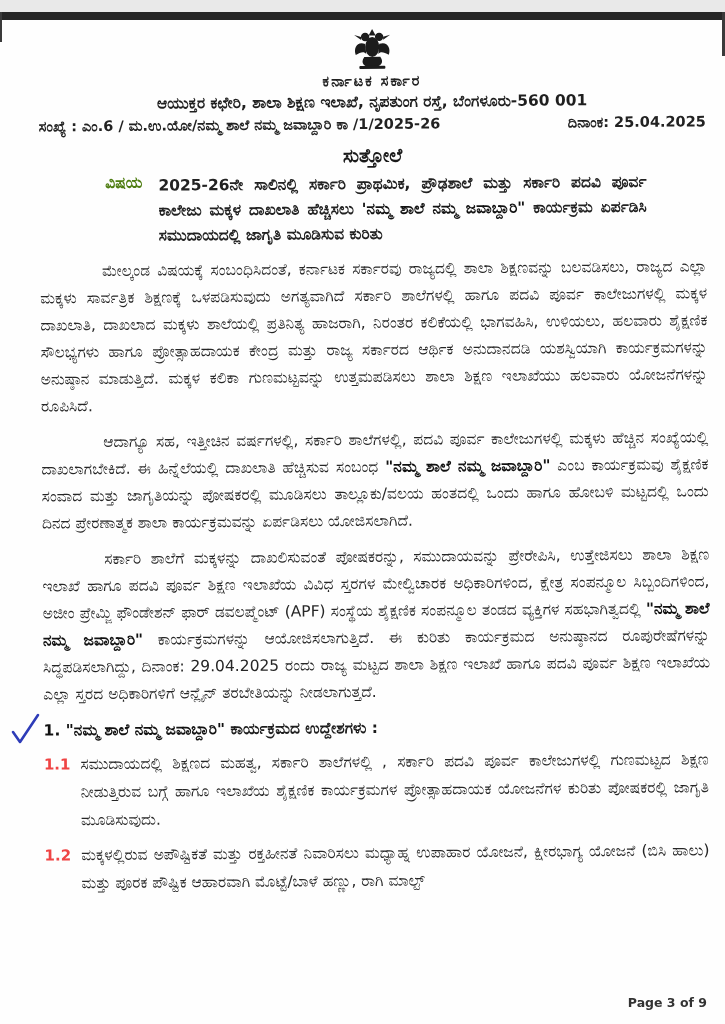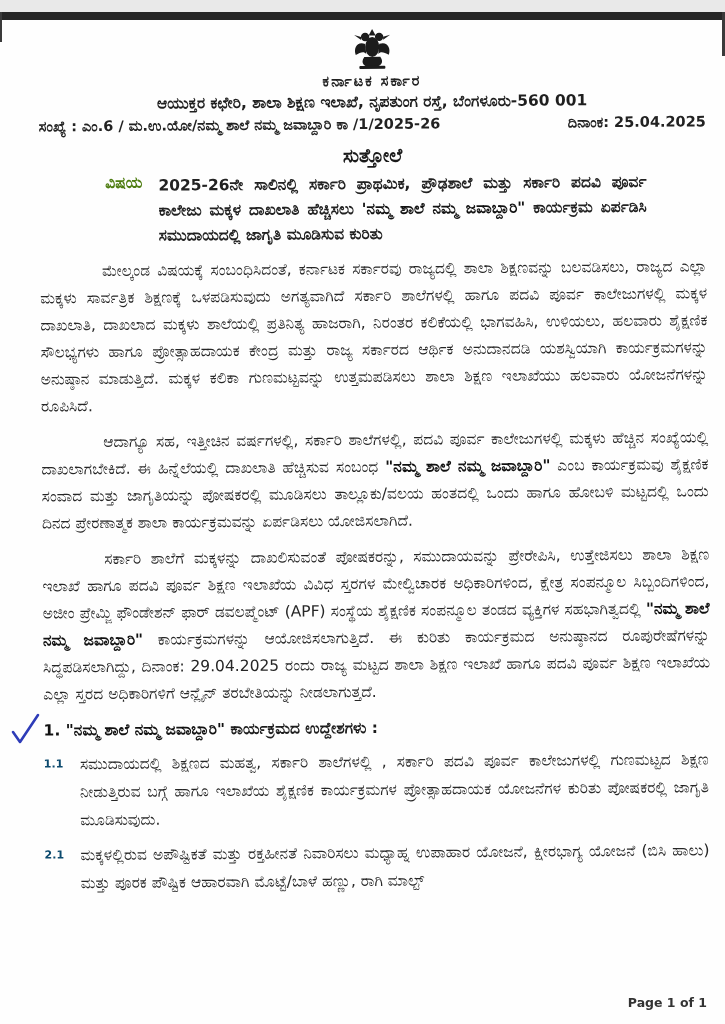--- a/index.html
+++ b/index.html
@@ -55,21 +55,21 @@
     margin:9px 0 0 0;font-size:15.5px;line-height:27px;text-align:justify;
     text-indent:62px;color:#262626;
   }
   .b{font-weight:800;color:#111;}
   .sec-heading{
     margin-top:9px;font-size:15.5px;line-height:26px;color:#1d1d1d;font-weight:600;
   }
   .item{
     display:flex;gap:10px;margin-top:7px;
   }
-  .item-no{flex:0 0 26px;font-size:11px;font-weight:600;line-height:28px;color:#0c4a6e;}
+  .item-no{flex:0 0 26px;font-size:15px;font-weight:600;line-height:28px;color:#ef4444;}
   .item-text{
     flex:1;font-size:15.5px;line-height:28px;text-align:justify;color:#262626;
     padding-right:2px;
   }
   .tick{
     position:absolute;left:9px;top:697px;
   }
   .footer{
     position:absolute;right:18px;bottom:26px;
     font-size:12.5px;font-weight:700;color:#333;
@@ -123,24 +123,24 @@
     <p class="para"><span>ಸರ್ಕಾರಿ ಶಾಲೆಗೆ ಮಕ್ಕಳನ್ನು ದಾಖಲಿಸುವಂತೆ ಪೋಷಕರನ್ನು, ಸಮುದಾಯವನ್ನು ಪ್ರೇರೇಪಿಸಿ, ಉತ್ತೇಜಿಸಲು ಶಾಲಾ ಶಿಕ್ಷಣ ಇಲಾಖೆ ಹಾಗೂ ಪದವಿ ಪೂರ್ವ ಶಿಕ್ಷಣ ಇಲಾಖೆಯ ವಿವಿಧ ಸ್ತರಗಳ ಮೇಲ್ವಿಚಾರಕ ಅಧಿಕಾರಿಗಳಿಂದ, ಕ್ಷೇತ್ರ ಸಂಪನ್ಮೂಲ ಸಿಬ್ಬಂದಿಗಳಿಂದ, ಅಜೀಂ ಪ್ರೇಮ್ಜಿ ಫೌಂಡೇಶನ್ ಫಾರ್ ಡವಲಪ್ಮೆಂಟ್ (APF) ಸಂಸ್ಥೆಯ ಶೈಕ್ಷಣಿಕ ಸಂಪನ್ಮೂಲ ತಂಡದ ವ್ಯಕ್ತಿಗಳ ಸಹಭಾಗಿತ್ವದಲ್ಲಿ </span><span class="b">"ನಮ್ಮ ಶಾಲೆ ನಮ್ಮ ಜವಾಬ್ದಾರಿ"</span><span> ಕಾರ್ಯಕ್ರಮಗಳನ್ನು ಆಯೋಜಿಸಲಾಗುತ್ತಿದೆ. ಈ ಕುರಿತು ಕಾರ್ಯಕ್ರಮದ ಅನುಷ್ಠಾನದ ರೂಪುರೇಷೆಗಳನ್ನು ಸಿದ್ಧಪಡಿಸಲಾಗಿದ್ದು, ದಿನಾಂಕ: 29.04.2025 ರಂದು ರಾಜ್ಯ ಮಟ್ಟದ ಶಾಲಾ ಶಿಕ್ಷಣ ಇಲಾಖೆ ಹಾಗೂ ಪದವಿ ಪೂರ್ವ ಶಿಕ್ಷಣ ಇಲಾಖೆಯ ಎಲ್ಲಾ ಸ್ತರದ ಅಧಿಕಾರಿಗಳಿಗೆ ಆನ್ಲೈನ್ ತರಬೇತಿಯನ್ನು ನೀಡಲಾಗುತ್ತದೆ.</span></p>
 
     <div class="sec-heading"><span class="b">1.  </span><span class="b">"ನಮ್ಮ ಶಾಲೆ ನಮ್ಮ ಜವಾಬ್ದಾರಿ"</span><span> ಕಾರ್ಯಕ್ರಮದ ಉದ್ದೇಶಗಳು :</span></div>
 
     <div class="item">
       <span class="item-no">1.1</span>
       <div class="item-text">ಸಮುದಾಯದಲ್ಲಿ ಶಿಕ್ಷಣದ ಮಹತ್ವ, ಸರ್ಕಾರಿ ಶಾಲೆಗಳಲ್ಲಿ , ಸರ್ಕಾರಿ ಪದವಿ ಪೂರ್ವ ಕಾಲೇಜುಗಳಲ್ಲಿ ಗುಣಮಟ್ಟದ ಶಿಕ್ಷಣ ನೀಡುತ್ತಿರುವ ಬಗ್ಗೆ ಹಾಗೂ ಇಲಾಖೆಯ ಶೈಕ್ಷಣಿಕ ಕಾರ್ಯಕ್ರಮಗಳ ಪ್ರೋತ್ಸಾಹದಾಯಕ ಯೋಜನೆಗಳ ಕುರಿತು ಪೋಷಕರಲ್ಲಿ ಜಾಗೃತಿ ಮೂಡಿಸುವುದು.</div>
     </div>
 
     <div class="item">
-      <span class="item-no">2.1</span>
+      <span class="item-no">1.2</span>
       <div class="item-text">ಮಕ್ಕಳಲ್ಲಿರುವ ಅಪೌಷ್ಟಿಕತೆ ಮತ್ತು ರಕ್ತಹೀನತೆ ನಿವಾರಿಸಲು ಮಧ್ಯಾಹ್ನ ಉಪಾಹಾರ ಯೋಜನೆ, ಕ್ಷೀರಭಾಗ್ಯ ಯೋಜನೆ (ಬಿಸಿ ಹಾಲು) ಮತ್ತು ಪೂರಕ ಪೌಷ್ಟಿಕ ಆಹಾರವಾಗಿ ಮೊಟ್ಟೆ/ಬಾಳೆ ಹಣ್ಣು,  ರಾಗಿ ಮಾಲ್ಟ್</div>
     </div>
 
   </div>
 
   <svg class="tick" width="32" height="42" viewBox="0 0 32 42" aria-hidden="true">
     <path d="M4 23 L11 33 L29 6" fill="none" stroke="#2e3cb8" stroke-width="2.6" stroke-linecap="round" stroke-linejoin="round"></path>
   </svg>
 
-  <div class="footer">Page 1 of 1</div>
+  <div class="footer">Page 3 of 9</div>
 </div>
 
 </body></html>

